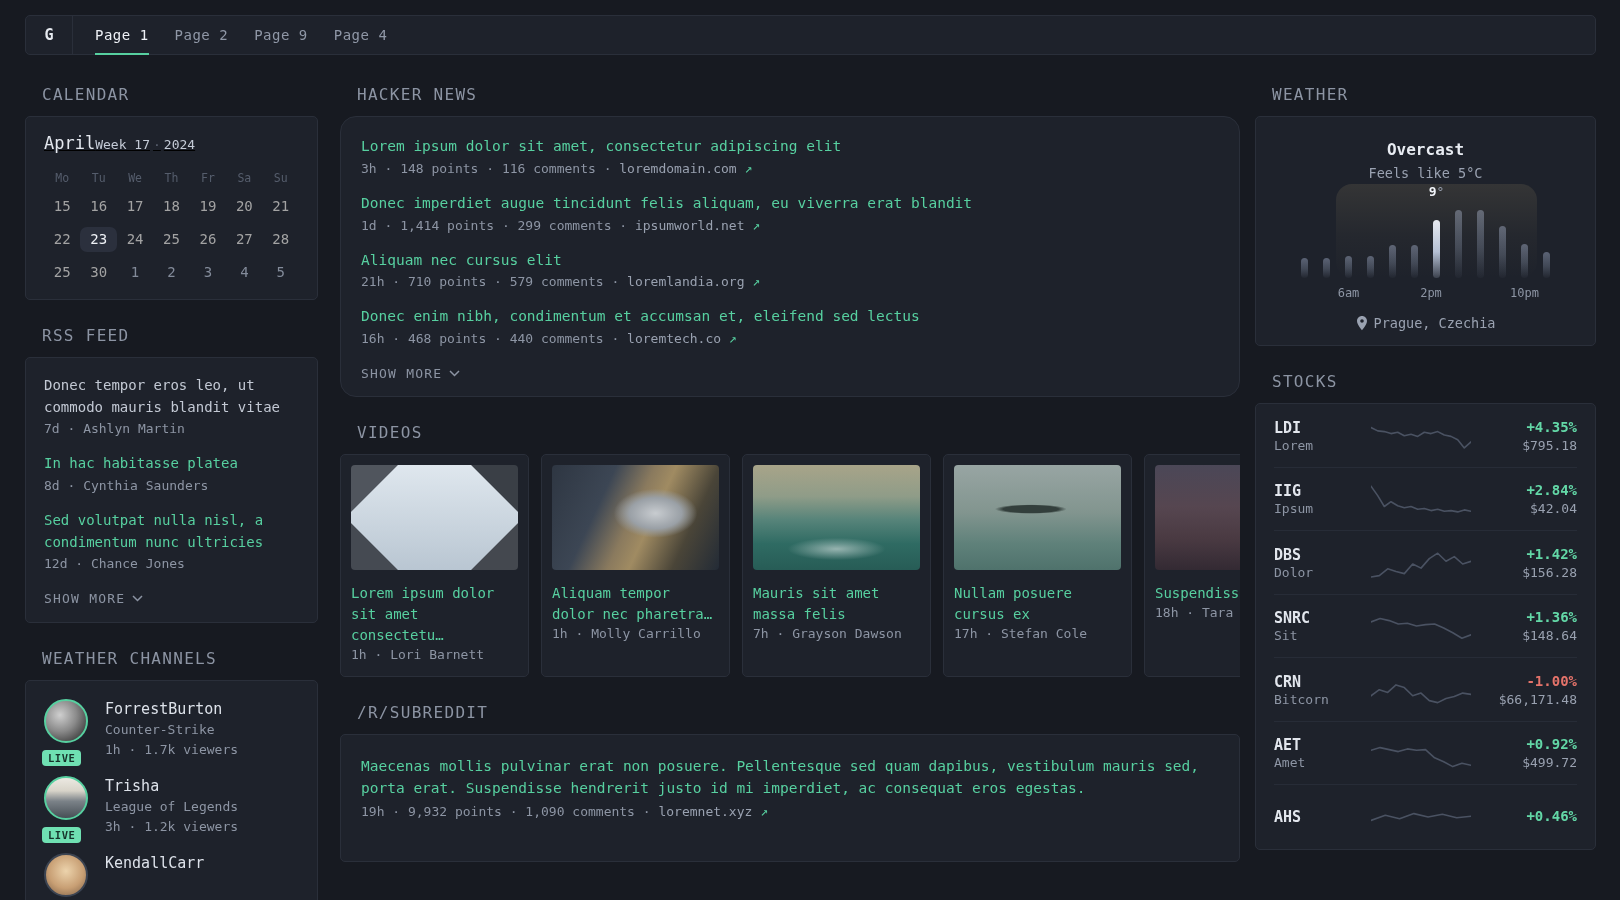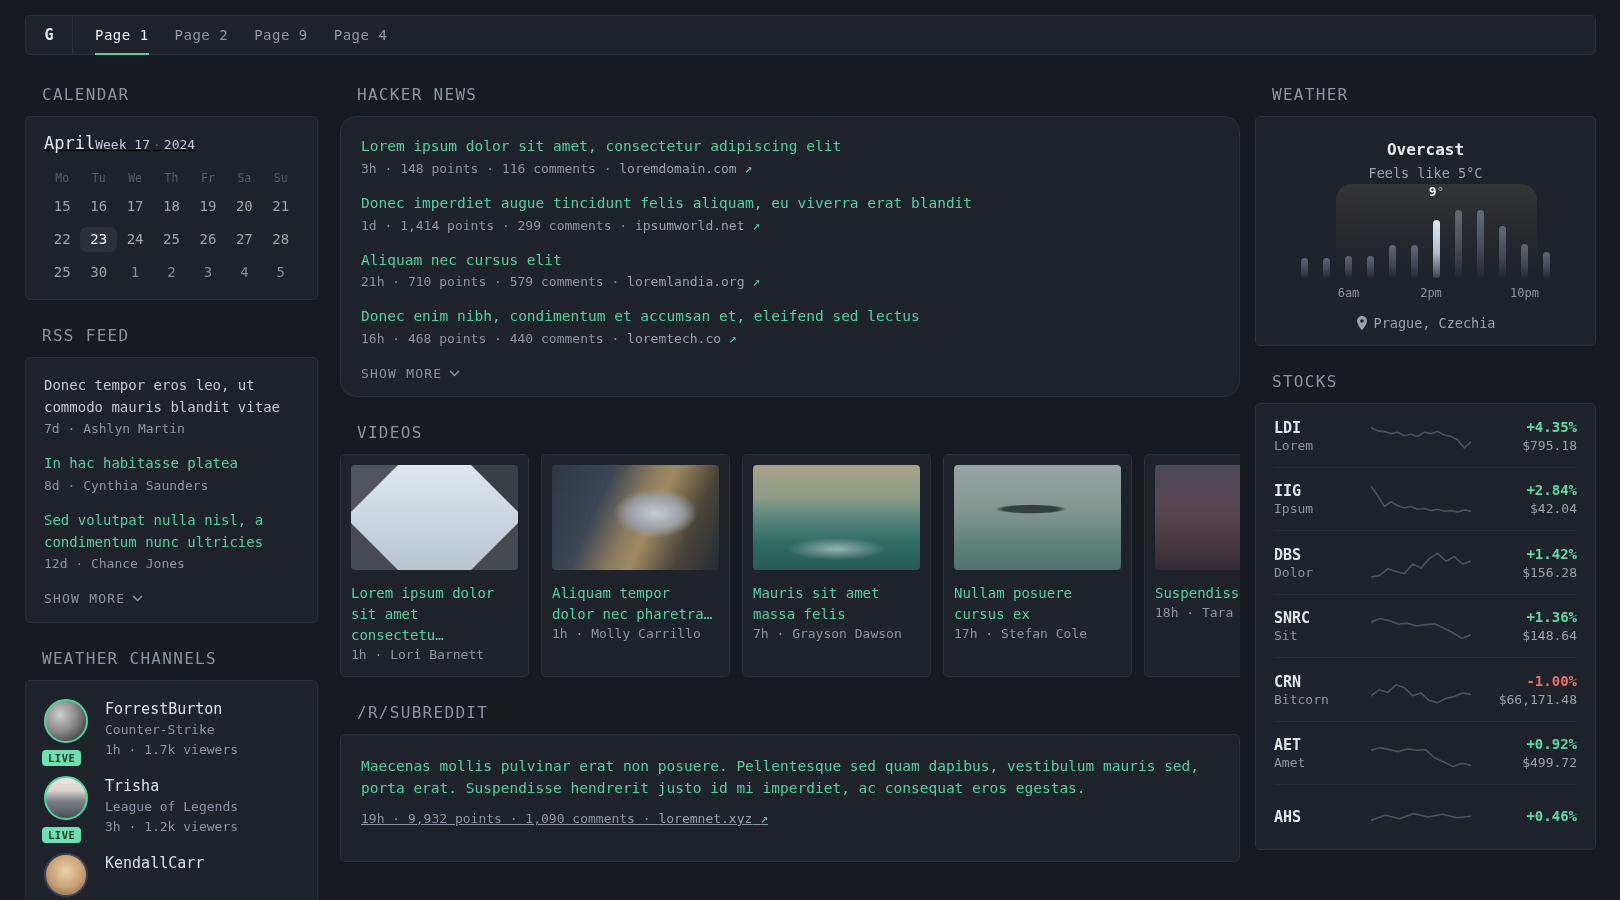--- a/index.html
+++ b/index.html
@@ -89,21 +89,21 @@
     radial-gradient(ellipse 46px 6px at 46% 42%,#333f3c 0 60%,transparent 78%),
     linear-gradient(180deg,#98a5a3 0%,#82958f 45%,#5f817a 75%,#4f726c 100%);}
   [data-kind="field"]{background:
     radial-gradient(ellipse 15px 38px at 58% 58%,#1f1c24 0 55%,transparent 75%),
     linear-gradient(180deg,#4b4757 0%,#564650 40%,#4a3a42 70%,#332a33 100%);}
   .vid-title{font-size:14px;line-height:1.5;color:var(--accent);height:42px;overflow:hidden;cursor:pointer;}
   .vid-meta{font-size:13px;color:#8d95a4;margin-top:1px;}
 
   .sub{padding:20px 20px 16px;height:128px;overflow:hidden;}
   .sub .title{display:block;font-size:14.5px;line-height:1.55;color:var(--accent);cursor:pointer;}
-  .sub .meta{margin-top:11px;text-decoration:underline;}
+  .sub .meta{margin-top:4px;}
 
   
   .weather{padding:18px 20px;text-align:center;height:230px;position:relative;}
   .w-cond{font-size:16px;font-weight:700;color:#e8ecf2;margin-top:5px;}
   .w-feels{font-size:13.5px;color:#9aa2b1;margin-top:6px;}
   .w-chart{position:relative;height:80px;margin-top:17px;display:flex;align-items:flex-end;justify-content:center;gap:15px;}
   .wbar{width:7px;border-radius:4px;background:linear-gradient(180deg,#5b6375,#414providing856 60%,rgba(65,72,86,.15));}
   .wbar{background:linear-gradient(180deg,#5b6375,#414856 55%,rgba(65,72,86,.12));}
   .wbar.current{background:linear-gradient(180deg,#e8edf7,#b4c0d6 55%,rgba(180,192,214,.2));}
   .w-overlay{position:absolute;top:-14px;bottom:0;border-radius:16px;background:linear-gradient(180deg,rgba(201,178,124,.13),rgba(201,178,124,.04) 55%,rgba(201,178,124,0));pointer-events:none;}

